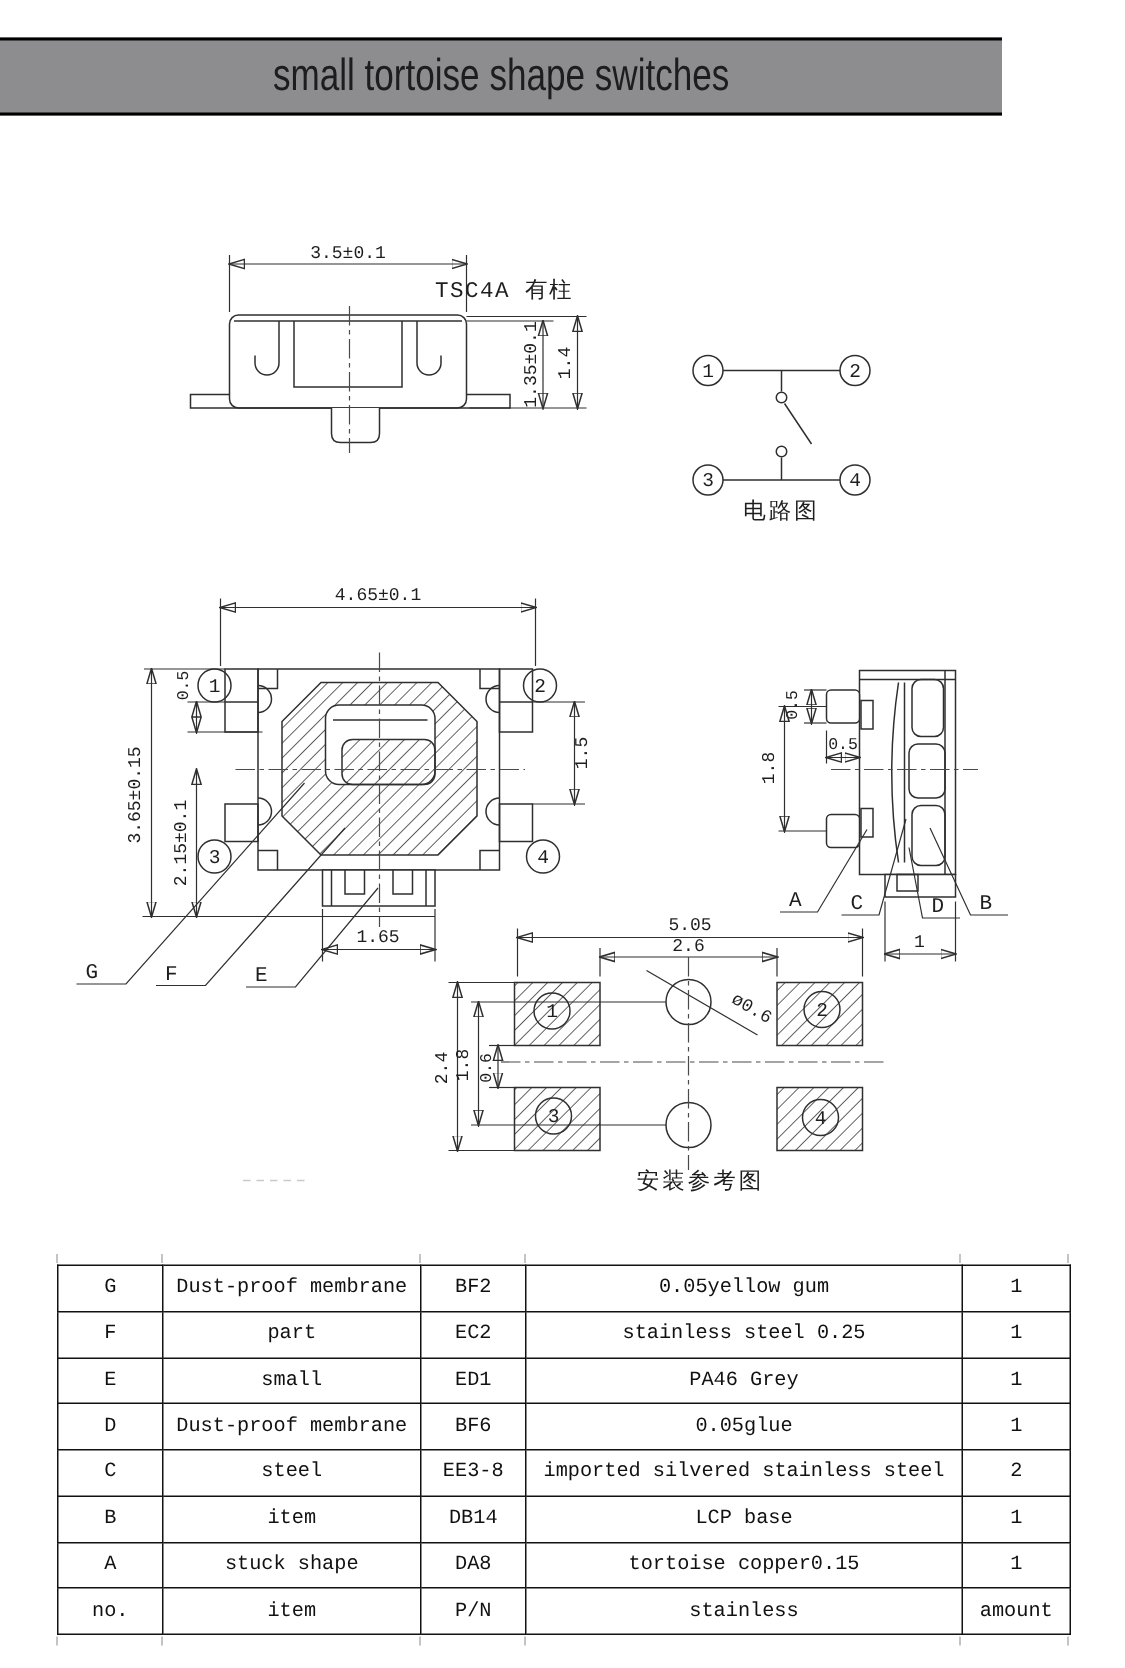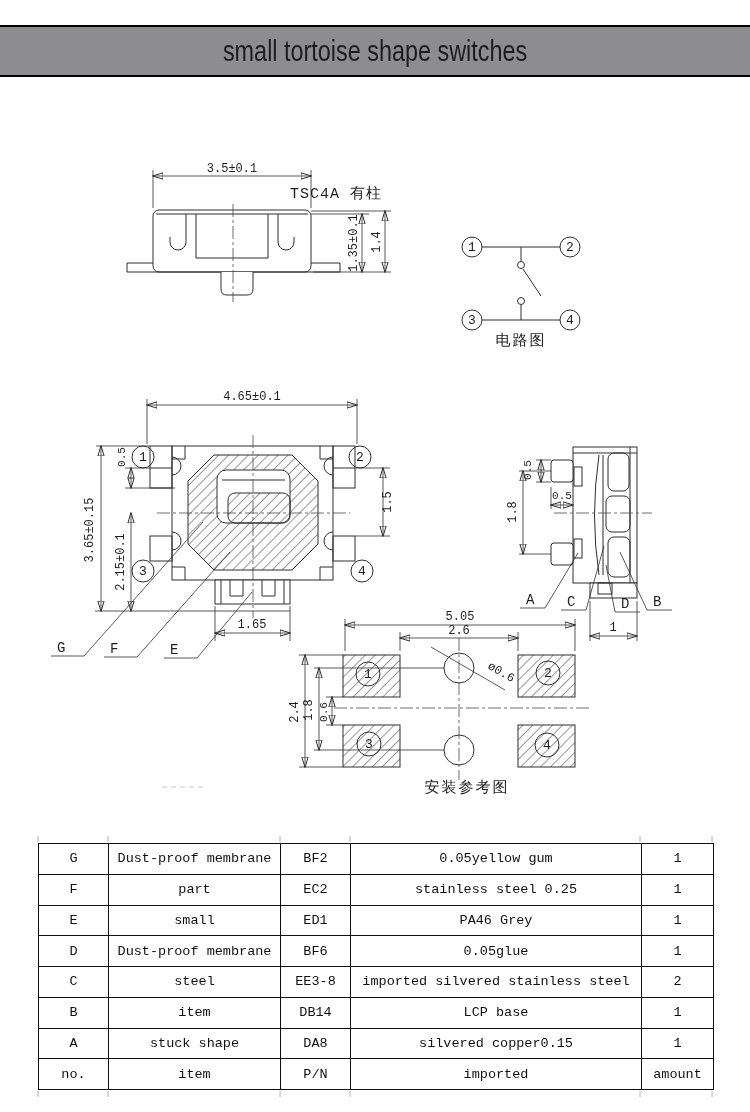--- a/index.html
+++ b/index.html
@@ -1,19 +1,19 @@
 <!DOCTYPE html>
 <html><head>
 <meta charset="utf-8">
 <style>
   html,body{margin:0;padding:0;background:#fff;}
   #page{position:relative;width:750px;height:1112px;background:#fff;overflow:hidden;
         font-family:"Liberation Sans",sans-serif;}
   
-  #titlebar{position:absolute;left:0;top:25px;width:750px;height:48px;background:#8d8d90;
+  #titlebar{position:absolute;left:0;top:25px;width:668px;height:48px;background:#8d8d90;
             border-top:2px solid #000;border-bottom:2px solid #000;
             display:flex;align-items:center;justify-content:center;}
   #titlebar .t{display:inline-block;transform:scaleX(0.78);font-size:30px;color:#1d1d1d;
                letter-spacing:0px;white-space:nowrap;}
   
   #dwg{position:absolute;left:0;top:0;}
   #dwg line,#dwg path,#dwg rect,#dwg circle,#dwg polygon,#dwg polyline{
       stroke:#2f2f2f;stroke-width:1;fill:none;}
   #dwg .wf{fill:#ffffff;}
   #dwg .hf{fill:url(#hatch);}
@@ -330,26 +330,26 @@
         <td>B</td>
         <td>item</td>
         <td>DB14</td>
         <td>LCP base</td>
         <td>1</td>
       </tr>
       <tr>
         <td>A</td>
         <td>stuck shape</td>
         <td>DA8</td>
-        <td>silvered copper0.15</td>
+        <td>tortoise copper0.15</td>
         <td>1</td>
       </tr>
       <tr>
         <td>no.</td>
         <td>item</td>
         <td>P/N</td>
-        <td>imported</td>
+        <td>stainless</td>
         <td>amount</td>
       </tr>
     </tbody>
   </table>
 
 </div>
 
 </body></html>

